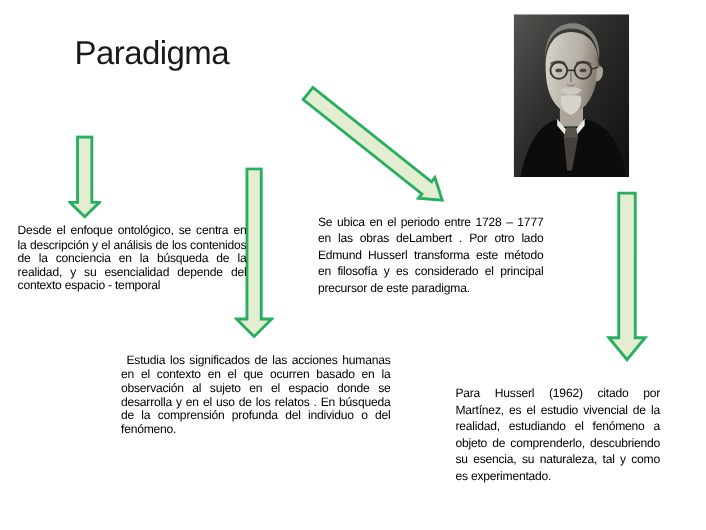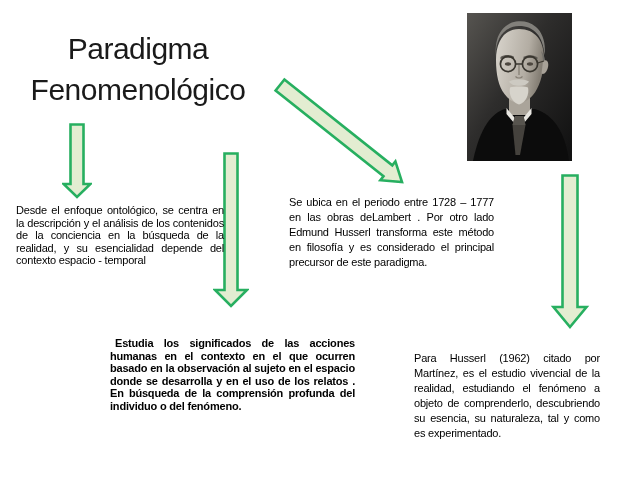--- a/index.html
+++ b/index.html
@@ -20,21 +20,21 @@
     letter-spacing:-0.5px;
   }
   .tblock{
     position:absolute;
     font-size:11px;
     letter-spacing:-0.2px;
     text-align:justify;
     color:#000;
   }
   .tb-ontologico{left:16px;top:204px;width:208px;line-height:12.6px;}
-  .tb-estudia{left:110px;top:337px;width:245px;line-height:12.6px;text-indent:5px;font-weight:bold;}
+  .tb-estudia{left:110px;top:322px;width:245px;line-height:12.6px;text-indent:5px;}
   .tb-periodo{left:289px;top:195px;width:205px;line-height:15px;}
   .tb-husserl{left:414px;top:351px;width:186px;line-height:15px;}
   .arrow{position:absolute;}
   .arrow polygon, .arrow path.blockarrow{
     fill:#E3EDD1;            
     stroke:#27AF60;          
     stroke-width:2.6;
     stroke-linejoin:miter;
   }
   .photo{
@@ -42,21 +42,20 @@
   }
   .photo svg{display:block;width:100%;height:100%;}
 </style>
 </head>
 <body>
 
 <div class="slide">
 
   <div class="title">
     <div>Paradigma</div>
-    <div>Fenomenológico</div>
   </div>
 
   <div class="photo" role="img" aria-label="Fotografía en blanco y negro de Edmund Husserl">
     <svg viewBox="0 0 105 148" preserveAspectRatio="none">
       <defs>
         <linearGradient id="bg" x1="0" y1="0" x2="1" y2="0.9">
           <stop offset="0" stop-color="#565450"></stop>
           <stop offset="0.45" stop-color="#2e2d2c"></stop>
           <stop offset="1" stop-color="#121212"></stop>
         </linearGradient>

